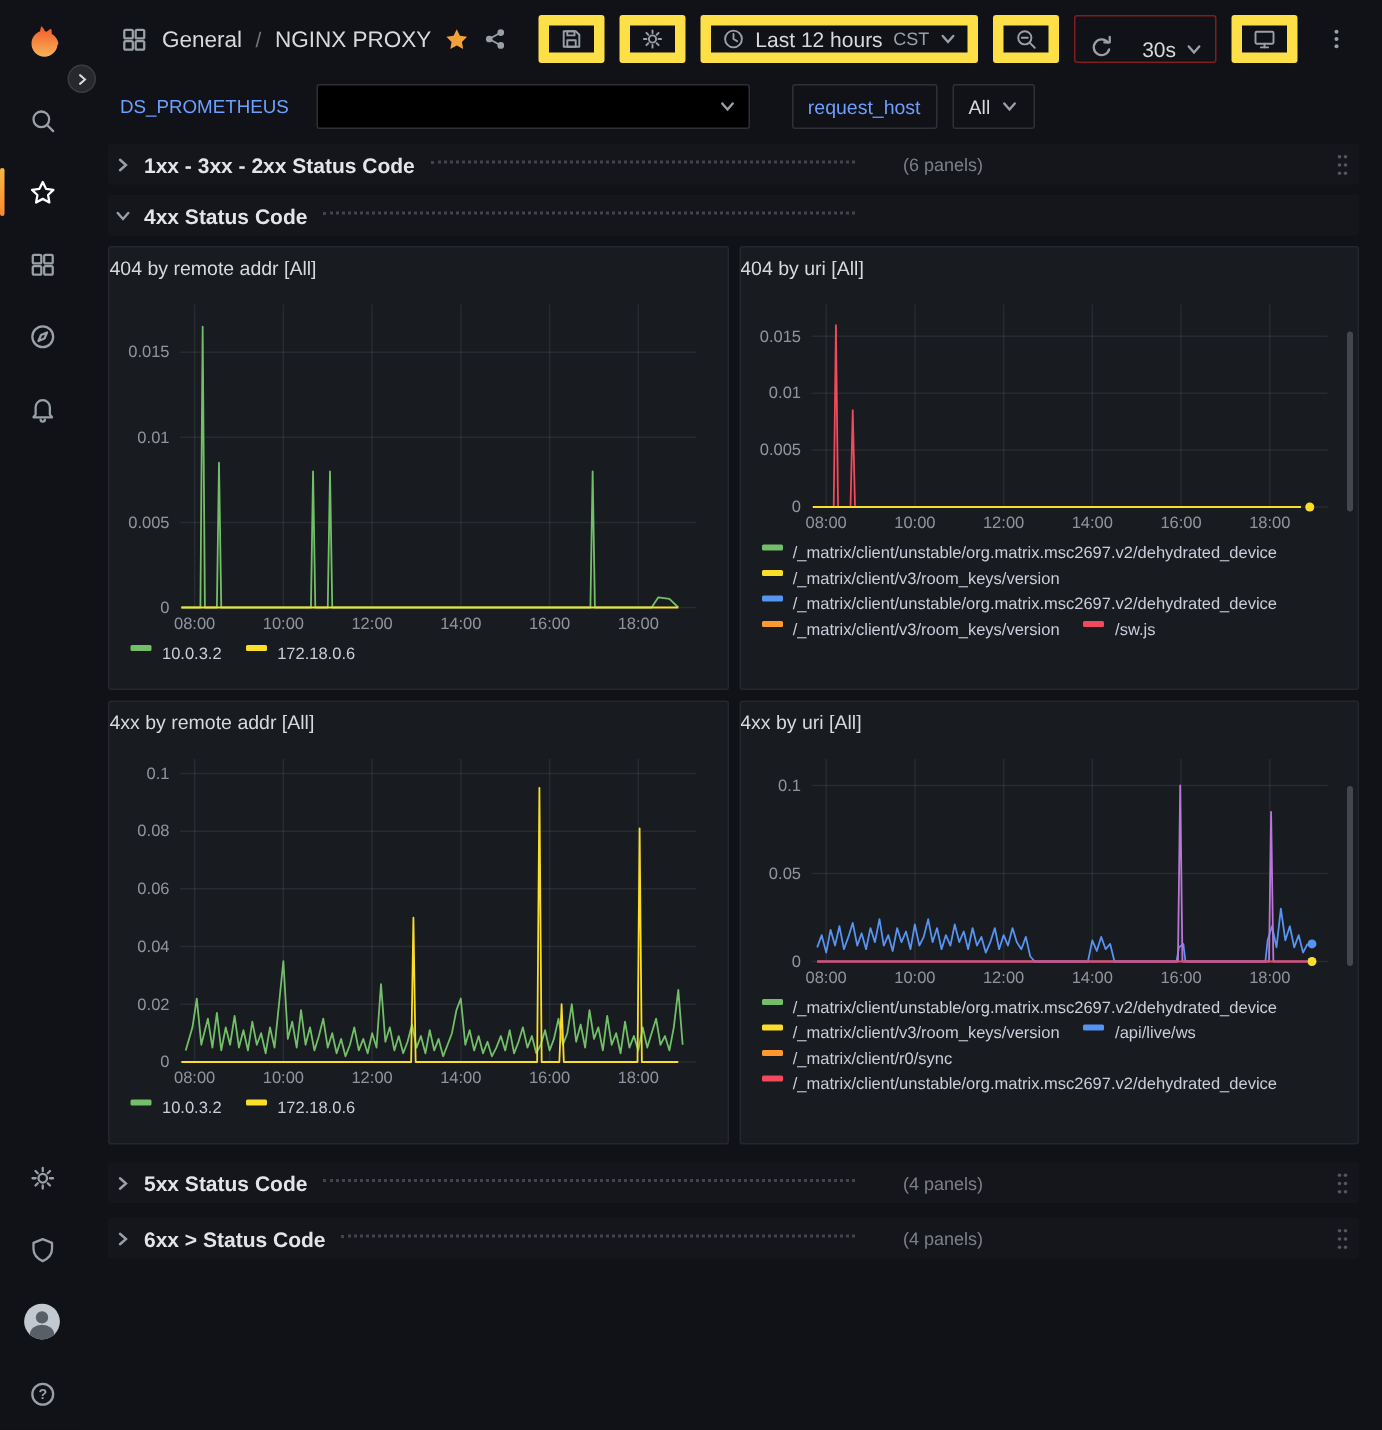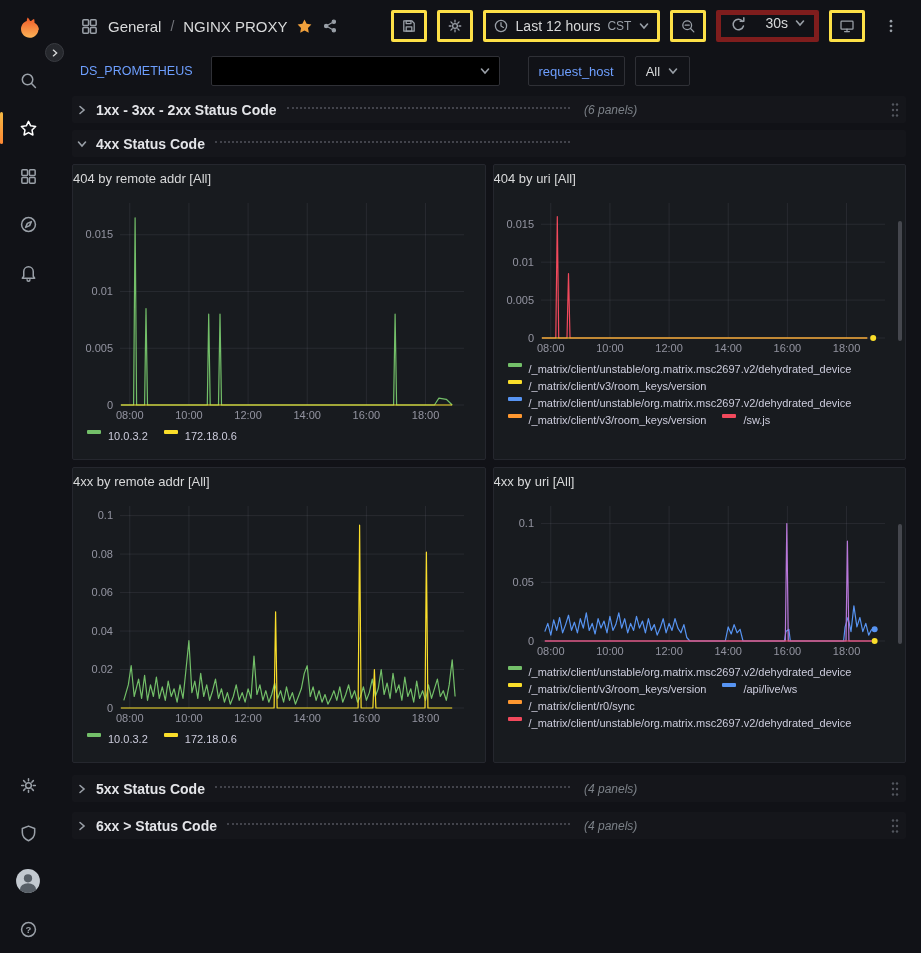--- a/index.html
+++ b/index.html
@@ -45,28 +45,28 @@
     position: absolute; left: 56px; top: 0; right: 0; height: 52px;
     display: flex; align-items: center; padding: 0 14px 0 24px;
   }
   .breadcrumb { display: flex; align-items: center; gap: 9px; }
   .breadcrumb .crumb { font-size: 15px; color: #d8d9da; cursor: pointer; }
   .breadcrumb .sep { color: #74767c; font-size: 14px; }
   .breadcrumb .crumb.current { font-weight: 500; }
   .fav-star { width: 17px; height: 17px; fill: #f2a13c; stroke: none; cursor: pointer; }
   .tb-actions { margin-left: auto; display: flex; align-items: center; gap: 10px; }
   .tb-btn {
-    height: 32px; min-width: 32px; padding: 0 7px; border: 3px solid #fde047; border-radius: 2px;
+    height: 32px; min-width: 32px; padding: 0 7px; border: 7px solid #fde047; border-radius: 2px;
     background: transparent; display: flex; align-items: center; justify-content: center; gap: 7px;
     cursor: pointer; color: #d8d9da;
   }
   .tb-btn .icon { width: 16px; height: 16px; }
   .tb-btn.borderless { border: none; padding: 0 3px; }
   .tz-badge { color: #9aa0a8; font-size: 12px; }
-  .tb-group { display: flex; align-items: flex-start; border: 5px solid #7f1d1d; border-radius: 2px; height: 32px; }
+  .tb-group { display: flex; align-items: flex-end; border: 1px solid #7f1d1d; border-radius: 2px; height: 32px; }
   .tb-group > div { display: flex; align-items: center; padding: 0 8px; gap: 6px; cursor: pointer; }
   .tb-group .divider { width: 1px; padding: 0; background: #34353b; }
 
   
   .varbar {
     position: absolute; left: 56px; top: 52px; right: 0; height: 38px;
     display: flex; align-items: center; padding: 0 24px; gap: 10px;
   }
   .var-label { color: #6e9fff; font-size: 12.5px; padding: 6px 8px 6px 0; cursor: pointer; white-space: nowrap; }
   .var-value-redacted {
@@ -83,21 +83,21 @@
   
   .dash { position: absolute; left: 56px; top: 90px; right: 0; bottom: 0; padding: 6px 15px 0 16px; }
   .row-header {
     height: 27px; display: flex; align-items: center; padding: 0 4px; cursor: pointer;
     background: #15161b; border-radius: 2px; margin-bottom: 7px;
   }
   .row-header .chev { margin-right: 8px; }
   .row-left { display: flex; align-items: center; width: 478px; }
   .row-title { font-size: 14px; font-weight: 700; color: #e3e4e8; white-space: nowrap; }
   .row-dots { flex: 1; border-bottom: 2px dotted rgba(204,204,220,0.25); margin: 0 4px 3px 10px; }
-  .row-count { font-size: 12px; font-style: italic; color: #7b8087; margin-left: 10px; }
+  .row-count { font-size: 12px; color: #7b8087; margin-left: 28px; }
   .drag-handle { margin-left: auto; cursor: grab; display: flex; align-items: center; padding-right: 2px; }
 
   .panel-grid { display: grid; grid-template-columns: 1fr 1fr; gap: 7px; margin: 2px 0 12px 0; }
   .panel {
     height: 296px; background: #181b1f; border: 1px solid #25272e; border-radius: 2px;
     display: flex; flex-direction: column; overflow: hidden; position: relative;
   }
   .panel-title {
     height: 28px; line-height: 28px; font-size: 13px; font-weight: 500;
     color: #d8d9da; cursor: pointer; white-space: nowrap; overflow: hidden;

